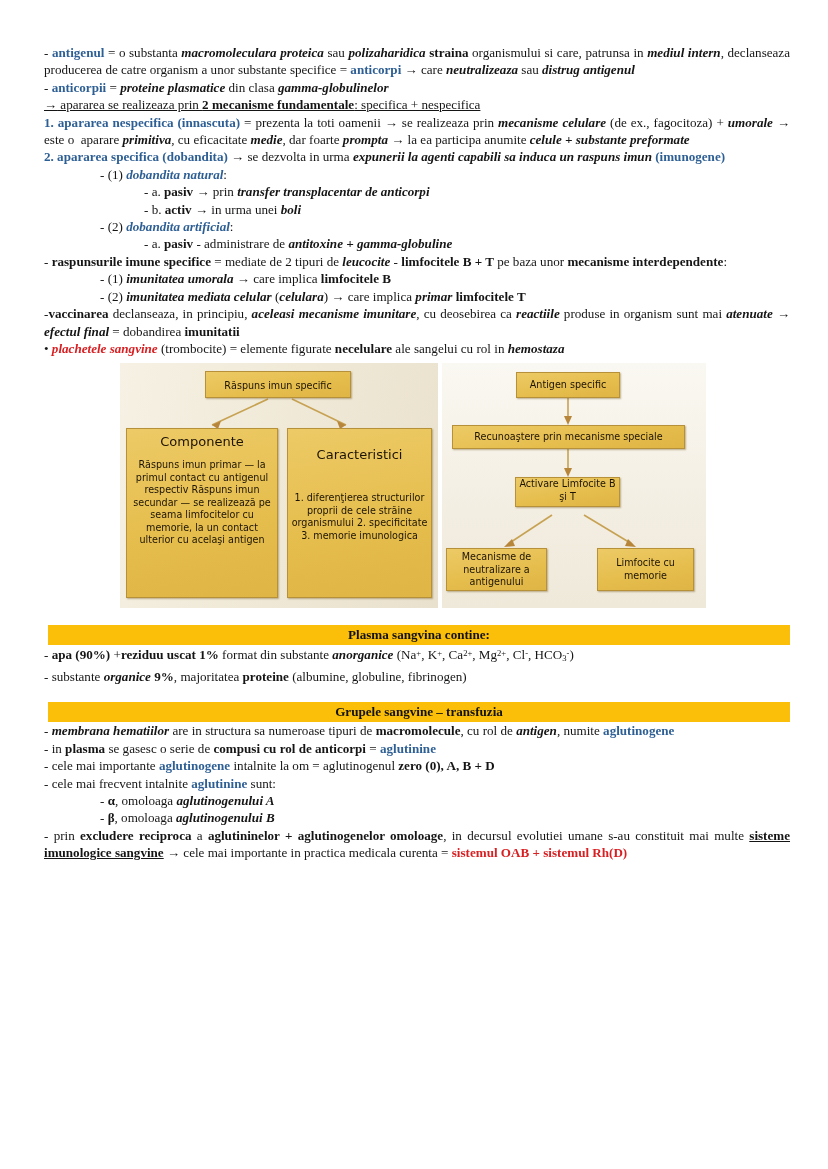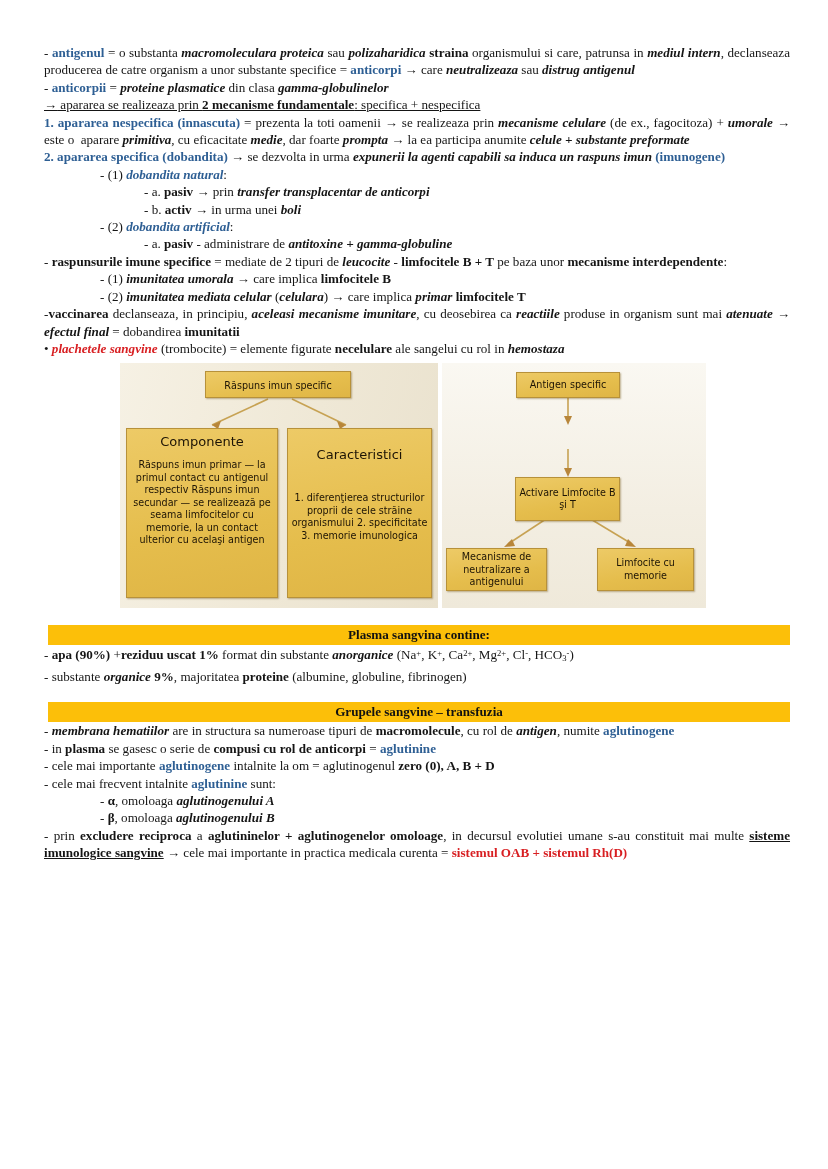--- a/index.html
+++ b/index.html
@@ -93,21 +93,21 @@
   
   #lb-title{left:85px;top:8px;width:146px;height:27px;justify-content:center;}
   #lb-comp{left:6px;top:65px;width:152px;height:170px;padding:4px 3px 0 3px;}
   #lb-carac{left:167px;top:65px;width:145px;height:170px;padding:4px 3px 0 3px;}
   #lb-comp .hd,#lb-carac .hd{font-size:13px;margin:3px 0 10px 0;}
   #lb-carac .hd{margin:16px 0 30px 0;}
 
   
   #rb-ag{left:74px;top:9px;width:104px;height:26px;justify-content:center;}
   #rb-rec{left:10px;top:62px;width:233px;height:24px;justify-content:center;}
-  #rb-act{left:73px;top:114px;width:105px;height:44px;justify-content:center;}
+  #rb-act{left:73px;top:114px;width:105px;height:30px;}
   #rb-mec{left:4px;top:185px;width:101px;height:43px;justify-content:center;}
   #rb-lim{left:155px;top:185px;width:97px;height:43px;justify-content:center;}
 </style>
 </head>
 <body>
 
 <div class="page">
 
   <p class="ln">
     <span>- </span><span class="blueb">antigenul</span> = o substanta <span class="bi">macromoleculara proteica</span> sau <span class="bi">polizaharidica</span> <span class="b">straina</span> organismului si care, patrunsa in <span class="bi">mediul intern</span>, declanseaza producerea de catre organism a unor substante specifice = <span class="blueb">anticorpi</span> <span class="arw">→</span> care <span class="bi">neutralizeaza</span> sau <span class="bi">distrug antigenul</span>
@@ -203,20 +203,23 @@
         <polygon points="126,114 122,105 130,105" fill="#b8863a"></polygon>
         <line x1="110" y1="152" x2="66" y2="181" stroke="#c7a253" stroke-width="1.6"></line>
         <polygon points="62,184 70,176 73,183" fill="#b8863a"></polygon>
         <line x1="142" y1="152" x2="190" y2="181" stroke="#c7a253" stroke-width="1.6"></line>
         <polygon points="194,184 186,176 183,183" fill="#b8863a"></polygon>
       </svg>
 
       <div class="box" id="rb-ag">
         <span>Antigen specific</span>
       </div>
+      <div class="box" id="rb-rec">
+        <span>Recunoaştere prin mecanisme speciale</span>
+      </div>
       <div class="box" id="rb-act">
         <span>Activare Limfocite B şi T</span>
       </div>
       <div class="box" id="rb-mec">
         <span>Mecanisme de neutralizare a antigenului</span>
       </div>
       <div class="box" id="rb-lim">
         <span>Limfocite cu memorie</span>
       </div>
     </div>

